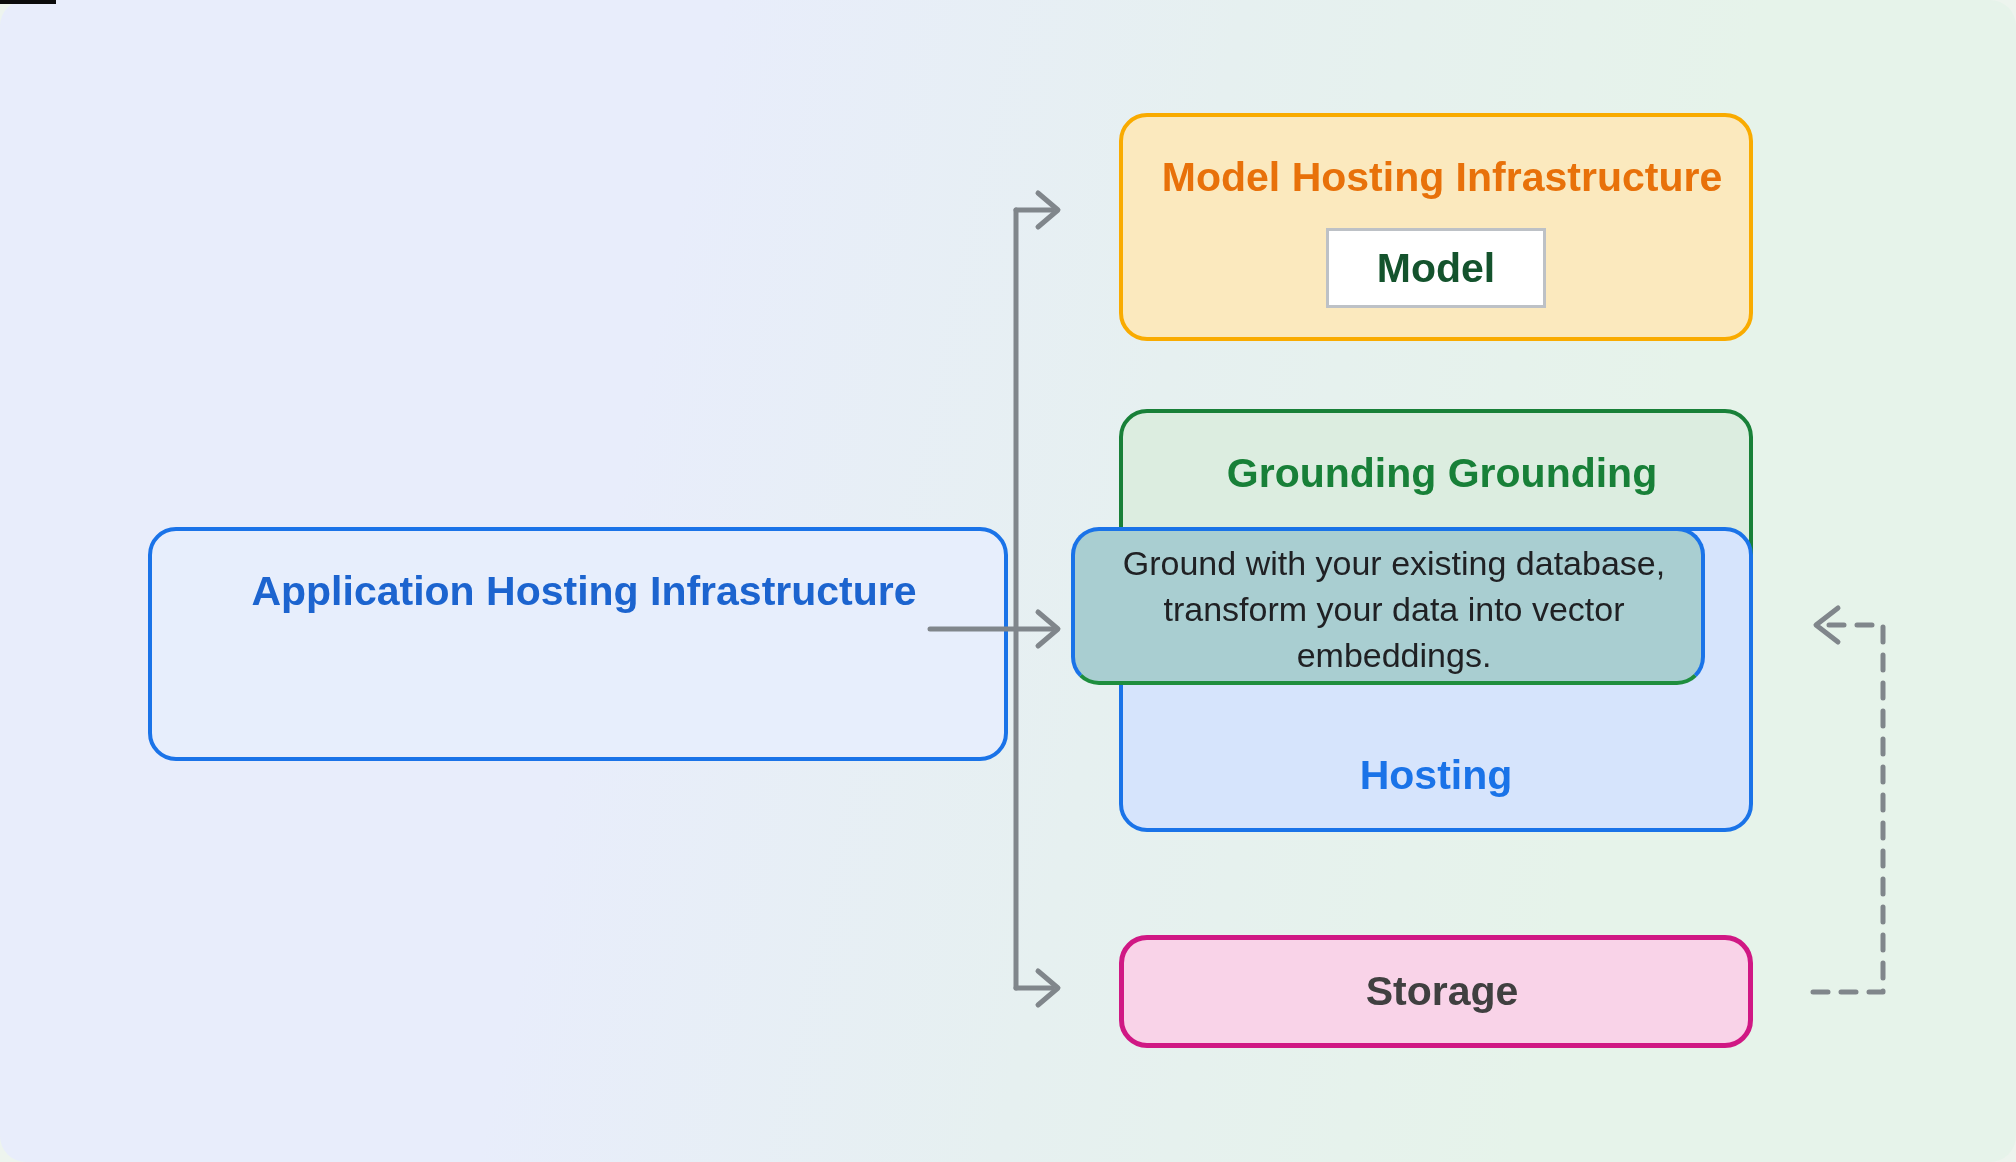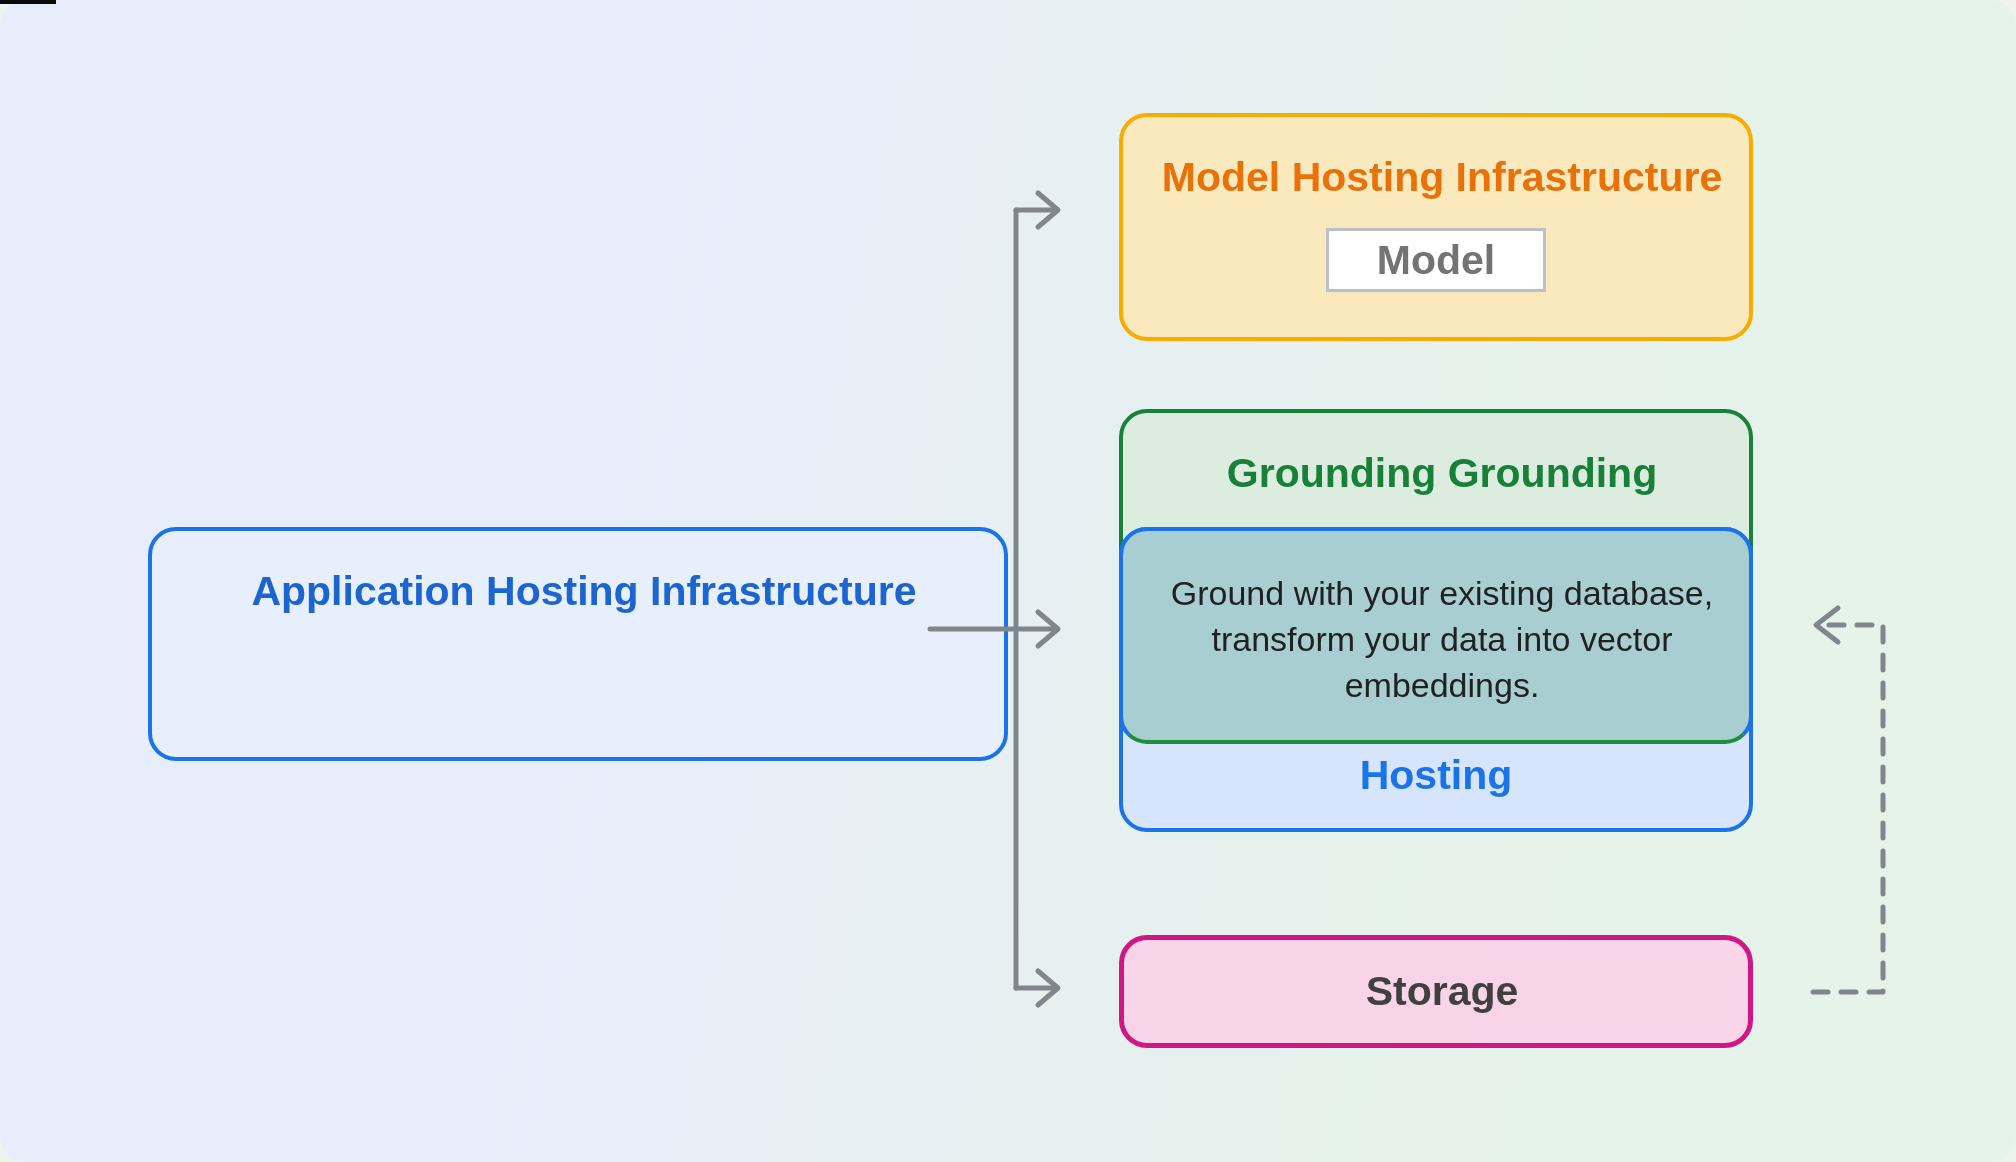--- a/index.html
+++ b/index.html
@@ -52,38 +52,38 @@
     background: #e7eefc; border-color: #1a73e8;
   }
   #app-box .box-title { color: #1c64cf; }
   #app-chip { top: 113px; width: 318px; height: 80px; color: #1c64cf; }
   
   #model-box {
     left: 1119px; top: 113px; width: 634px; height: 228px;
     background: #fbe9be; border-color: #f9ab00;
   }
   #model-box .box-title { color: #e8710a; }
-  #model-chip { top: 111px; width: 220px; height: 64px; color: #737373; }
+  #model-chip { top: 111px; width: 220px; height: 80px; color: #14532d; }
   
   #grounding-box {
     left: 1119px; top: 409px; width: 634px; height: 313px;
     background: #dcede0; border-color: #188038;
   }
   #grounding-box .box-title { color: #188038; }
   #database-box {
     left: 1119px; top: 527px; width: 634px; height: 305px;
     background: #d6e4fc; border-color: #1a73e8;
   }
   #database-label {
     position: absolute; left: 0; top: 191px; width: 100%; height: 106px;
     display: flex; align-items: center; justify-content: center;
     color: #1a73e8; font-weight: bold; font-size: 41px;
   }
   #overlay-box {
-    left: 1119px; top: 527px; width: 634px; height: 217px;
+    left: 1071px; top: 527px; width: 634px; height: 158px;
     background: #a9ced1;
     border-color: #1a73e8;
     border-bottom-color: #1e8e3e;
     display: flex; align-items: center; justify-content: center;
   }
   #grounding-description {
     width: 592px;
     padding-top: 6px;
     text-align: center;
     color: #202124;

